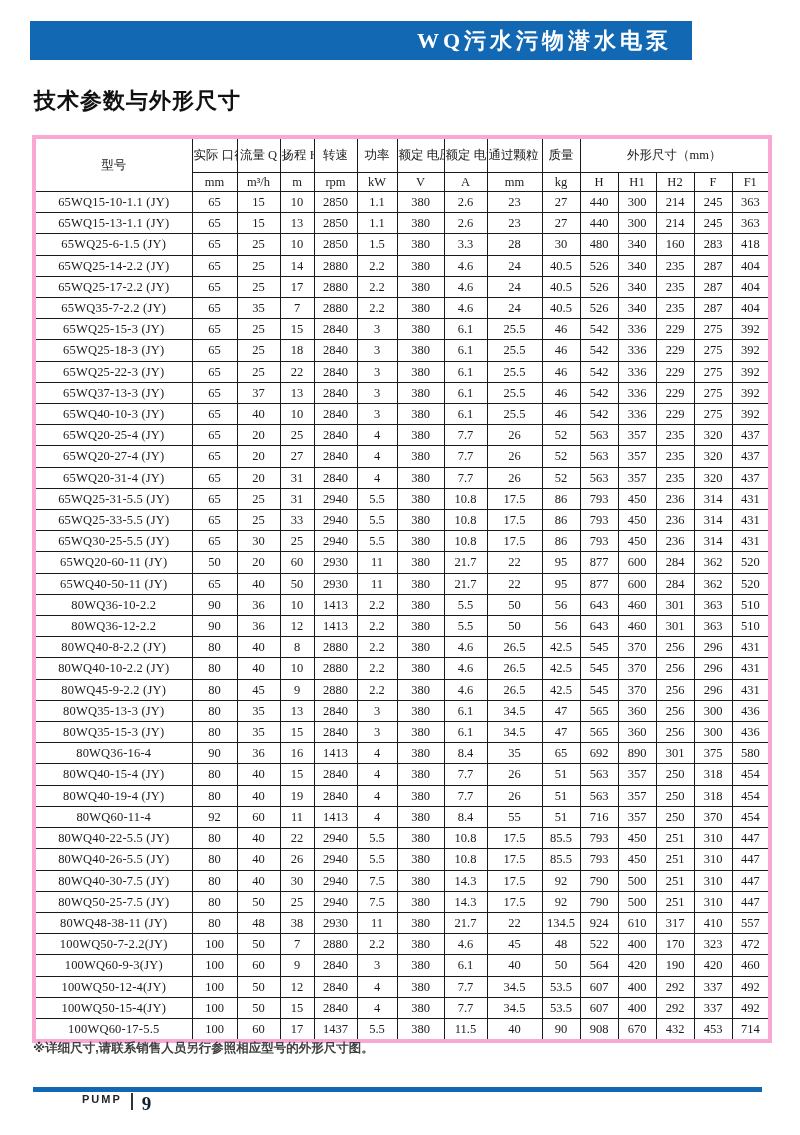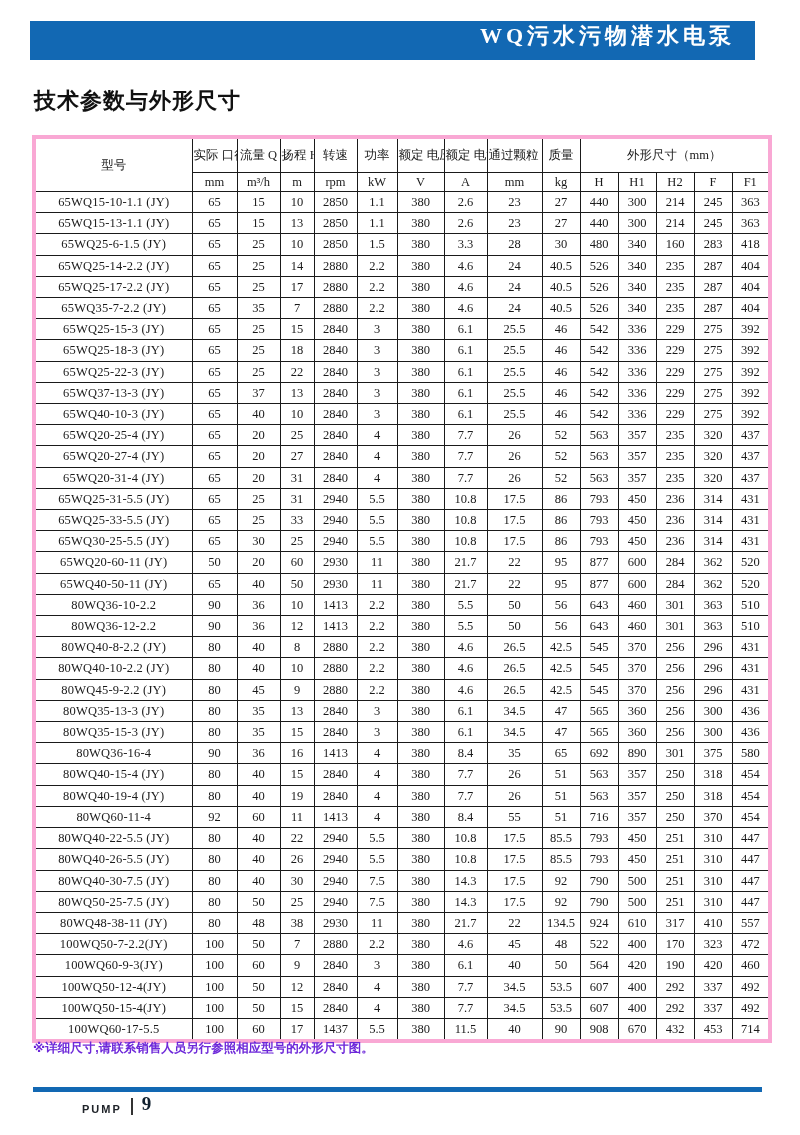--- a/index.html
+++ b/index.html
@@ -1,22 +1,22 @@
 <!DOCTYPE html>
 <html><head>
 <meta charset="utf-8">
 <style>
   html,body{margin:0;padding:0;background:#fff;}
   .page{
     position:relative;width:800px;height:1135px;background:#fff;overflow:hidden;
     font-family:"Liberation Serif","DejaVu Serif",serif;color:#1a1a1a;
   }
   .top-banner{
-    position:absolute;left:30px;top:21px;width:725px;height:39px;
-    display:flex;justify-content:flex-end;
+    position:absolute;left:30px;top:21px;width:662px;height:39px;
+    display:flex;align-items:center;justify-content:flex-end;
     padding-right:20px;box-sizing:border-box;
   }
   .top-banner .banner-title{
     color:#ffffff;font-size:22px;font-weight:bold;letter-spacing:4px;
     font-family:"Liberation Serif","DejaVu Serif",serif;
   }
   .section-title{
     position:absolute;left:34px;top:86px;margin:0;
     font-family:Liberation Serif, serif;
     font-size:22px;font-weight:bold;color:#111;letter-spacing:1px;
@@ -35,28 +35,28 @@
     font-weight:normal;font-size:12.5px;line-height:1.15;
   }
   .spec-table thead tr.grp-row th{height:33px;}
   .spec-table thead tr.unit-row th{height:18px;margin-top:28px;}
   .grp-label{white-space:pre-line;}
   .spec-table tbody td{height:20.2px;line-height:20.2px;font-size:12.5px;}
   td.model-col{font-size:12.5px;letter-spacing:0.2px;}
   .footnote{
     position:absolute;left:33px;top:1040px;margin:0;
     font-family:"Liberation Sans","DejaVu Sans",sans-serif;
-    font-size:12.5px;font-weight:bold;color:#6d28d9;
+    font-size:12.5px;font-weight:bold;color:#404040;
   }
   .footer-line{
     position:absolute;left:33px;top:1087px;width:729px;height:5px;
   }
   .footer-text{
     position:absolute;left:82px;top:1093px;height:22px;
-    display:flex;align-items:flex-end;
+    display:flex;align-items:flex-start;
   }
   .footer-brand{
     font-family:"Liberation Sans","DejaVu Sans",sans-serif;
     font-size:11px;font-weight:bold;letter-spacing:2px;color:#20242a;
   }
   .footer-sep{
     display:inline-block;width:2px;height:17px;background:#333;margin:0 9px;
   }
   .footer-page{
     font-family:"Liberation Serif","DejaVu Serif",serif;

